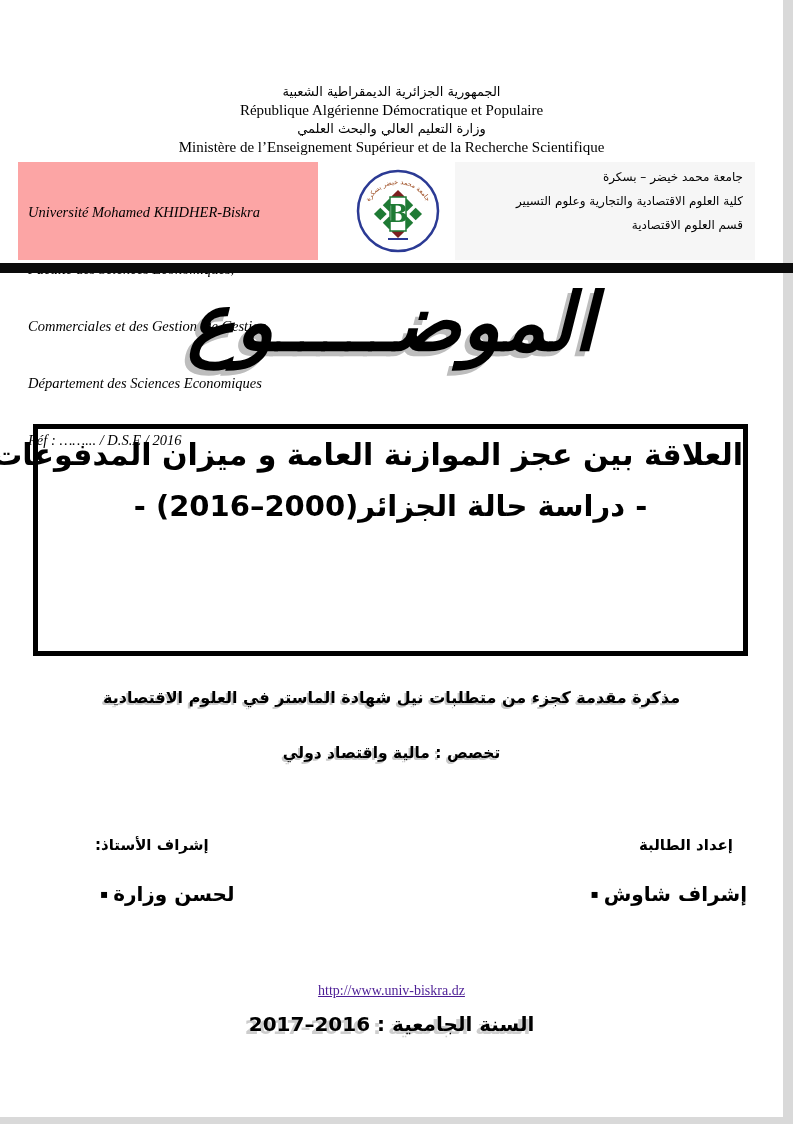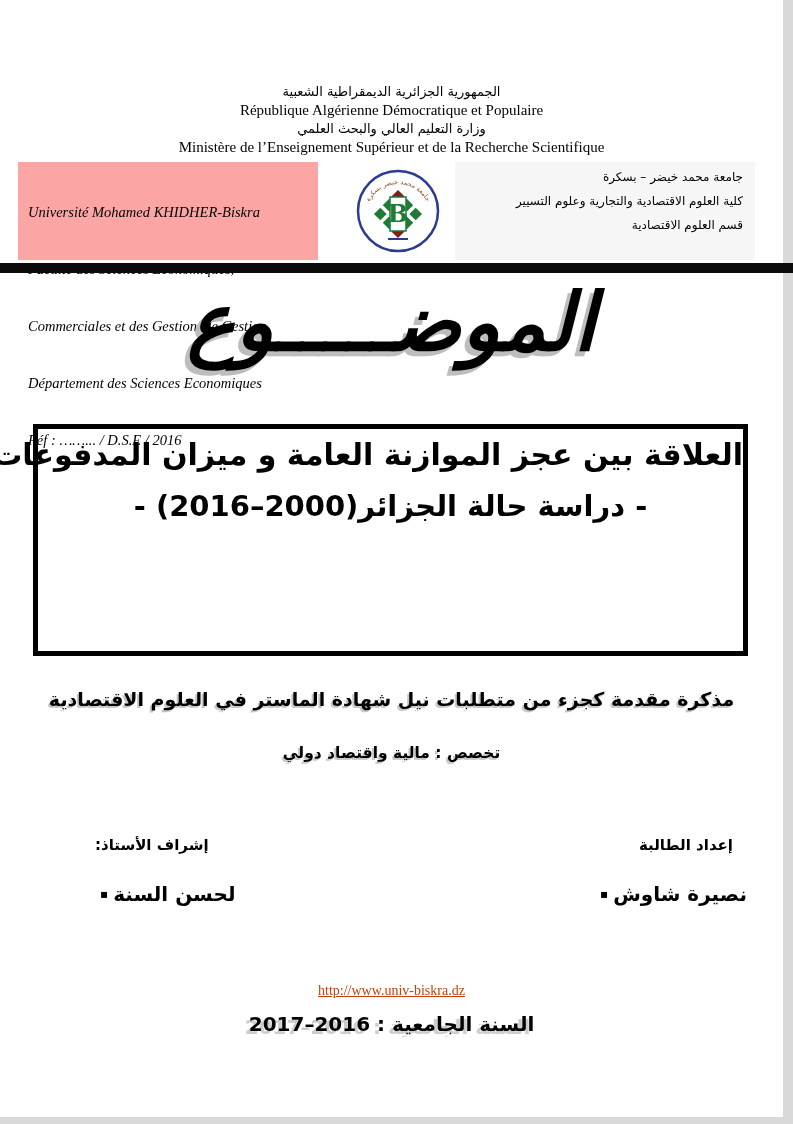--- a/index.html
+++ b/index.html
@@ -45,42 +45,42 @@
   .title-box{
     position:absolute;top:424px;left:33px;width:715px;height:232px;
     border:5px solid #000;box-sizing:border-box;
     text-align:center;direction:rtl;
   }
   .t1{margin-top:8px;font-size:30px;font-weight:bold;white-space:nowrap;}
   .t2{margin-top:17px;font-size:29px;font-weight:bold;white-space:nowrap;}
   
   .subtitle{
     position:absolute;top:688px;left:0;width:783px;text-align:center;direction:rtl;
-    font-size:19px;font-weight:bold;white-space:nowrap;
+    font-size:16px;font-weight:bold;white-space:nowrap;
     text-shadow:-2px 2px 0 #c8c8c8;
   }
   .spec{
     position:absolute;top:744px;left:0;width:783px;text-align:center;direction:rtl;
     font-size:15.5px;font-weight:bold;
     text-shadow:-2px 2px 0 #c8c8c8;
   }
   
   .p-label{position:absolute;top:836px;font-size:15px;font-weight:bold;direction:rtl;white-space:nowrap;}
   .label-student{right:50px;}
   .label-supervisor{left:95px;}
   .name{position:absolute;top:882px;font-size:20px;font-weight:bold;direction:ltr;white-space:nowrap;}
   .name-student{right:36px;}
   .name-supervisor{left:100px;}
   .bullet{font-size:12px;vertical-align:3px;margin-right:5px;}
   bdi{unicode-bidi:isolate;}
   
   .url-row{position:absolute;top:980px;left:0;width:783px;text-align:center;}
   .url-row a{
     font-family:"Liberation Serif",serif;font-size:14px;
-    color:#c2410c;text-decoration:underline;
+    color:#4c1d95;text-decoration:underline;
   }
   .year{
     position:absolute;top:1012px;left:0;width:783px;text-align:center;direction:rtl;
     font-size:20px;font-weight:bold;white-space:nowrap;
     text-shadow:-4px 3px 0 #cdcdcd;
   }
 </style>
 </head>
 <body>
 
@@ -139,24 +139,24 @@
     <div class="t2">- دراسة حالة الجزائر(2000–2016) -</div>
   </div>
 
   <div class="subtitle">مذكرة مقدمة كجزء من متطلبات نيل شهادة الماستر في العلوم الاقتصادية</div>
   <div class="spec">تخصص : مالية واقتصاد دولي</div>
 
   <div class="p-label label-student">إعداد الطالبة</div>
   <div class="p-label label-supervisor">إشراف الأستاذ:</div>
 
   <div class="name name-student">
-    <span class="bullet">▪</span><span><bdi dir="rtl">شاوش</bdi> <bdi dir="rtl">نصيرة</bdi></span>
+    <span class="bullet">▪</span><span><bdi dir="rtl">شاوش</bdi> <bdi dir="rtl">إشراف</bdi></span>
   </div>
   <div class="name name-supervisor">
-    <span class="bullet">▪</span><span><bdi dir="rtl">السنة</bdi> <bdi dir="rtl">لحسن</bdi></span>
+    <span class="bullet">▪</span><span><bdi dir="rtl">وزارة</bdi> <bdi dir="rtl">لحسن</bdi></span>
   </div>
 
   <div class="url-row">
     <a href="#">http://www.univ-biskra.dz</a>
   </div>
   <div class="year">السنة الجامعية : 2016–2017</div>
 
 </div>
 
 </body></html>

